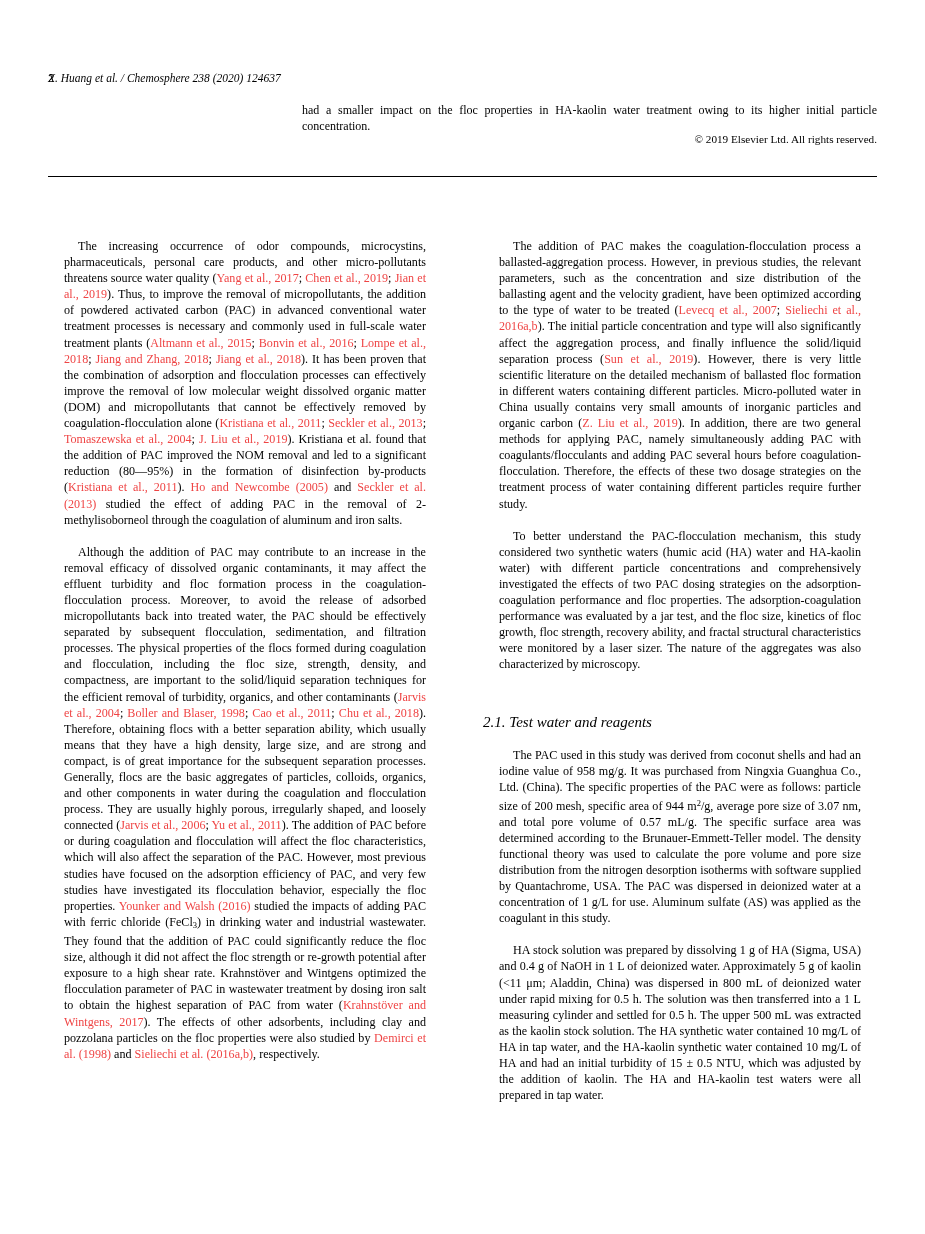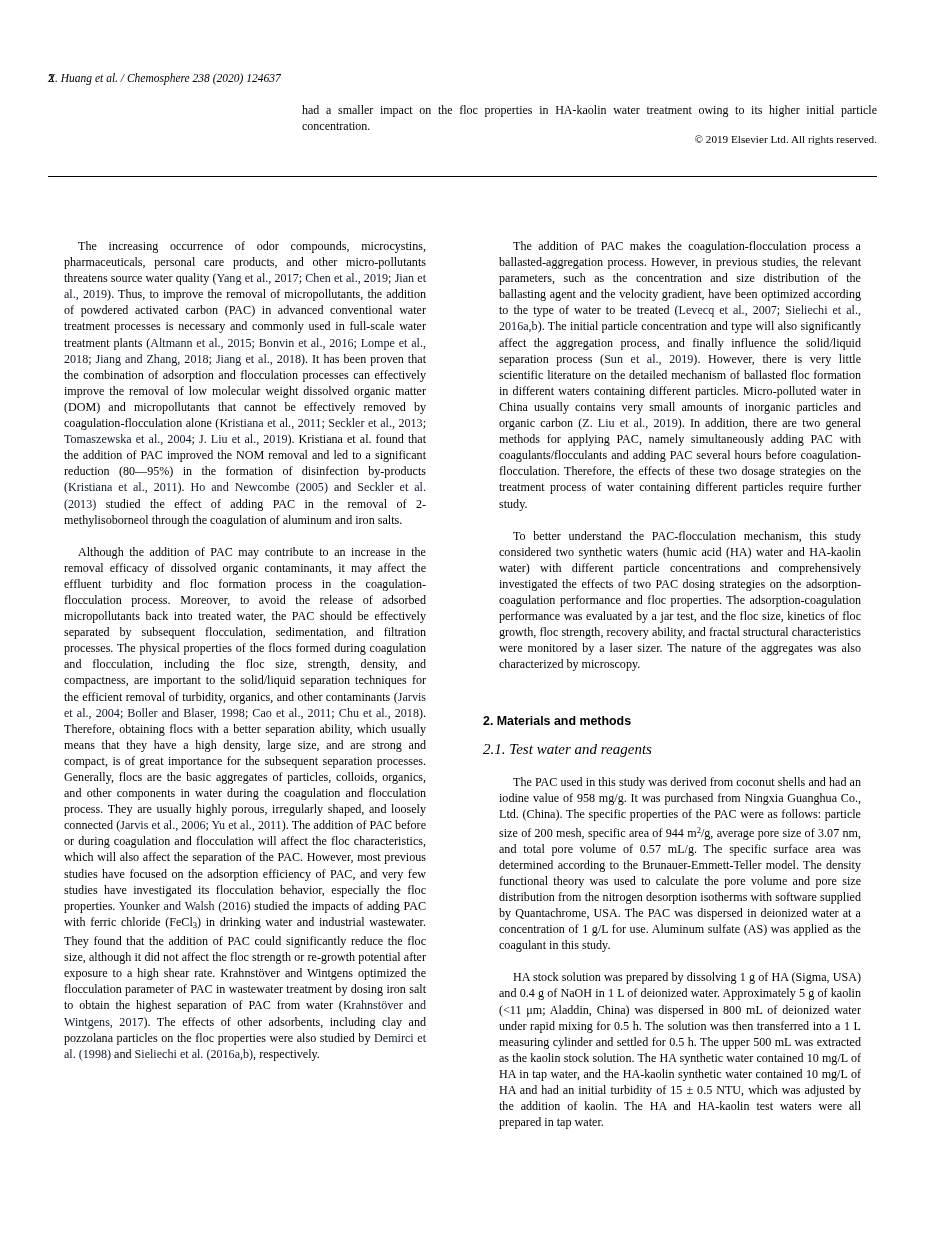--- a/index.html
+++ b/index.html
@@ -94,21 +94,21 @@
     font-size: 15px;
     margin: 0 0 10px 0;
   }
   p {
     margin: 16px;
     text-indent: 14px;
     text-align: justify;
   }
   .spacer-sec { height: 26px; }
   a.ref {
-    color: #0f172a;
+    color: #ef4444;
     text-decoration: none;
   }
   sub { font-size: 8.5px; vertical-align: -0.25em; }
   sup { font-size: 8.5px; vertical-align: 0.45em; }
 </style>
 </head>
 <body>
 
 <div class="page">
 
@@ -137,21 +137,20 @@
   </div>
 
   <div class="col col-right">
 
     <p><span>The addition of PAC makes the coagulation-flocculation process a ballasted-aggregation process. However, in previous studies, the relevant parameters, such as the concentration and size distribution of the ballasting agent and the velocity gradient, have been optimized according to the type of water to be treated (</span><a class="ref" href="#">Levecq et al., 2007</a><span>; </span><a class="ref" href="#">Sieliechi et al., 2016a,b</a><span>). The initial particle concentration and type will also significantly affect the aggregation process, and finally influence the solid/liquid separation process (</span><a class="ref" href="#">Sun et al., 2019</a><span>). However, there is very little scientific literature on the detailed mechanism of ballasted floc formation in different waters containing different particles. Micro-polluted water in China usually contains very small amounts of inorganic particles and organic carbon (</span><a class="ref" href="#">Z. Liu et al., 2019</a><span>). In addition, there are two general methods for applying PAC, namely simultaneously adding PAC with coagulants/flocculants and adding PAC several hours before coagulation-flocculation. Therefore, the effects of these two dosage strategies on the treatment process of water containing different particles require further study.</span></p>
 
     <p>To better understand the PAC-flocculation mechanism, this study considered two synthetic waters (humic acid (HA) water and HA-kaolin water) with different particle concentrations and comprehensively investigated the effects of two PAC dosing strategies on the adsorption-coagulation performance and floc properties. The adsorption-coagulation performance was evaluated by a jar test, and the floc size, kinetics of floc growth, floc strength, recovery ability, and fractal structural characteristics were monitored by a laser sizer. The nature of the aggregates was also characterized by microscopy.</p>
 
     <div class="spacer-sec"></div>
 
-    <h2 class="section">2.  Materials and methods</h2>
 
     <h3 class="subsection">2.1. Test water and reagents</h3>
 
     <p><span>The PAC used in this study was derived from coconut shells and had an iodine value of 958 mg/g. It was purchased from Ningxia Guanghua Co., Ltd. (China). The specific properties of the PAC were as follows: particle size of 200 mesh, specific area of 944 m</span><sup>2</sup><span>/g, average pore size of 3.07 nm, and total pore volume of 0.57 mL/g. The specific surface area was determined according to the Brunauer-Emmett-Teller model. The density functional theory was used to calculate the pore volume and pore size distribution from the nitrogen desorption isotherms with software supplied by Quantachrome, USA. The PAC was dispersed in deionized water at a concentration of 1 g/L for use. Aluminum sulfate (AS) was applied as the coagulant in this study.</span></p>
 
     <p>HA stock solution was prepared by dissolving 1 g of HA (Sigma, USA) and 0.4 g of NaOH in 1 L of deionized water. Approximately 5 g of kaolin (&lt;11 μm; Aladdin, China) was dispersed in 800 mL of deionized water under rapid mixing for 0.5 h. The solution was then transferred into a 1 L measuring cylinder and settled for 0.5 h. The upper 500 mL was extracted as the kaolin stock solution. The HA synthetic water contained 10 mg/L of HA in tap water, and the HA-kaolin synthetic water contained 10 mg/L of HA and had an initial turbidity of 15 ± 0.5 NTU, which was adjusted by the addition of kaolin. The HA and HA-kaolin test waters were all prepared in tap water.</p>
 
   </div>
 
 </div>

